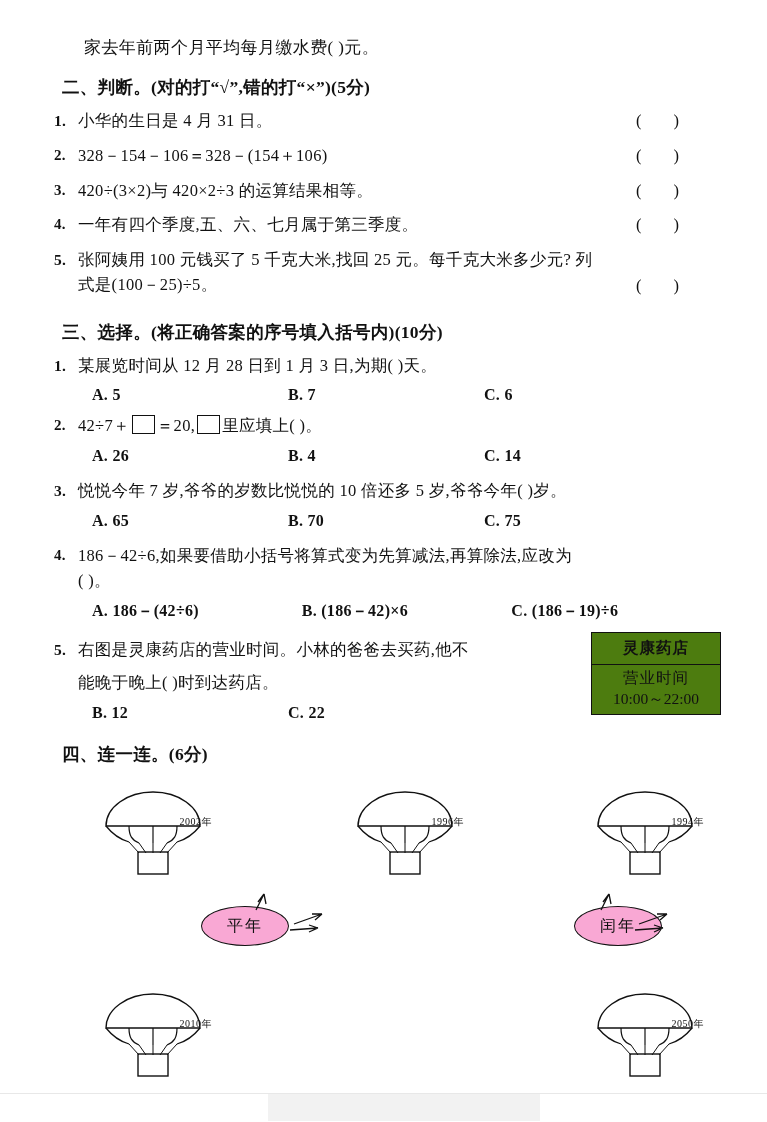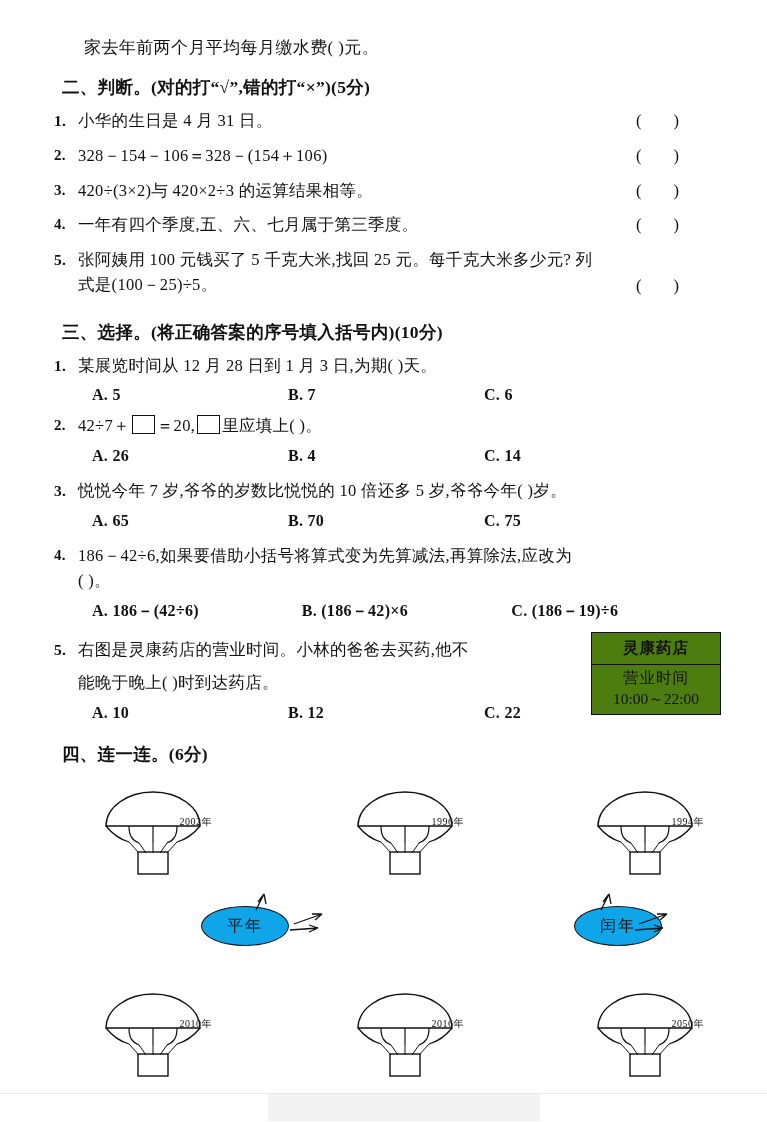--- a/index.html
+++ b/index.html
@@ -131,21 +131,21 @@
   .oval {
     position: absolute;
     width: 86px;
     height: 38px;
     border: 1.5px solid #111;
     border-radius: 50%;
     text-align: center;
     line-height: 38px;
     font-size: 16px;
     letter-spacing: 2px;
-    background: #0ea5e9;
+    background: #f9a8d4;
   }
   .footer-band {
     position: absolute;
     left: 0;
     bottom: 0;
     width: 767px;
     height: 28px;
     background: #ffffff;
     border-top: 1px solid #e8e8e8;
   }
@@ -245,21 +245,20 @@
     <span class="num">5.</span>
     <span>右图是灵康药店的营业时间。小林的爸爸去买药,他不</span>
     <div class="q-line2" style="padding-left:0; margin-top:8px;">能晚于晚上(        )时到达药店。</div>
   </div>
   <div class="shop" style="top:632px;">
     <div class="row1">灵康药店</div>
     <div class="row2">营业时间</div>
     <div class="row3">10:00～22:00</div>
   </div>
   <div class="choices" style="margin-top:8px;">
-    <div class="c">A. 10</div>
     <div class="c">B. 12</div>
     <div class="c">C. 22</div>
   </div>
 
   <div class="section-head" style="margin-top:20px;">四、连一连。(6分)</div>
 
   <div class="match-area">
 
     <div class="balloon" style="left:48px; top:10px;">
       <svg width="118" height="92" viewBox="0 0 118 92">
@@ -324,33 +323,20 @@
         <path d="M106 40 C98 50 90 54 83 56" fill="none" stroke="#111" stroke-width="1.3"></path>
         <path d="M35 40 C35 50 38 54 45 57" fill="none" stroke="#111" stroke-width="1.2"></path>
         <path d="M83 40 C83 50 80 54 73 57" fill="none" stroke="#111" stroke-width="1.2"></path>
         <path d="M59 40 L59 57" fill="none" stroke="#111" stroke-width="1.2"></path>
         <path d="M35 56 L45 67 M45 57 L52 67 M59 57 L59 67 M73 57 L66 67 M83 56 L73 67" stroke="#111" stroke-width="1" fill="none"></path>
         <rect x="44" y="66" width="30" height="22" fill="none" stroke="#111" stroke-width="1.4"></rect>
       </svg>
       <div class="label">2010年</div>
     </div>
 
-    <div class="balloon" style="left:300px; top:212px;">
-      <svg width="118" height="92" viewBox="0 0 118 92">
-        <path d="M12 40 A47 34 0 0 1 106 40 Z" fill="none" stroke="#111" stroke-width="1.4"></path>
-        <path d="M12 40 C20 50 28 54 35 56" fill="none" stroke="#111" stroke-width="1.3"></path>
-        <path d="M106 40 C98 50 90 54 83 56" fill="none" stroke="#111" stroke-width="1.3"></path>
-        <path d="M35 40 C35 50 38 54 45 57" fill="none" stroke="#111" stroke-width="1.2"></path>
-        <path d="M83 40 C83 50 80 54 73 57" fill="none" stroke="#111" stroke-width="1.2"></path>
-        <path d="M59 40 L59 57" fill="none" stroke="#111" stroke-width="1.2"></path>
-        <path d="M35 56 L45 67 M45 57 L52 67 M59 57 L59 67 M73 57 L66 67 M83 56 L73 67" stroke="#111" stroke-width="1" fill="none"></path>
-        <rect x="44" y="66" width="30" height="22" fill="none" stroke="#111" stroke-width="1.4"></rect>
-      </svg>
-      <div class="label">2016年</div>
-    </div>
 
     <div class="balloon" style="left:540px; top:212px;">
       <svg width="118" height="92" viewBox="0 0 118 92">
         <path d="M12 40 A47 34 0 0 1 106 40 Z" fill="none" stroke="#111" stroke-width="1.4"></path>
         <path d="M12 40 C20 50 28 54 35 56" fill="none" stroke="#111" stroke-width="1.3"></path>
         <path d="M106 40 C98 50 90 54 83 56" fill="none" stroke="#111" stroke-width="1.3"></path>
         <path d="M35 40 C35 50 38 54 45 57" fill="none" stroke="#111" stroke-width="1.2"></path>
         <path d="M83 40 C83 50 80 54 73 57" fill="none" stroke="#111" stroke-width="1.2"></path>
         <path d="M59 40 L59 57" fill="none" stroke="#111" stroke-width="1.2"></path>
         <path d="M35 56 L45 67 M45 57 L52 67 M59 57 L59 67 M73 57 L66 67 M83 56 L73 67" stroke="#111" stroke-width="1" fill="none"></path>

